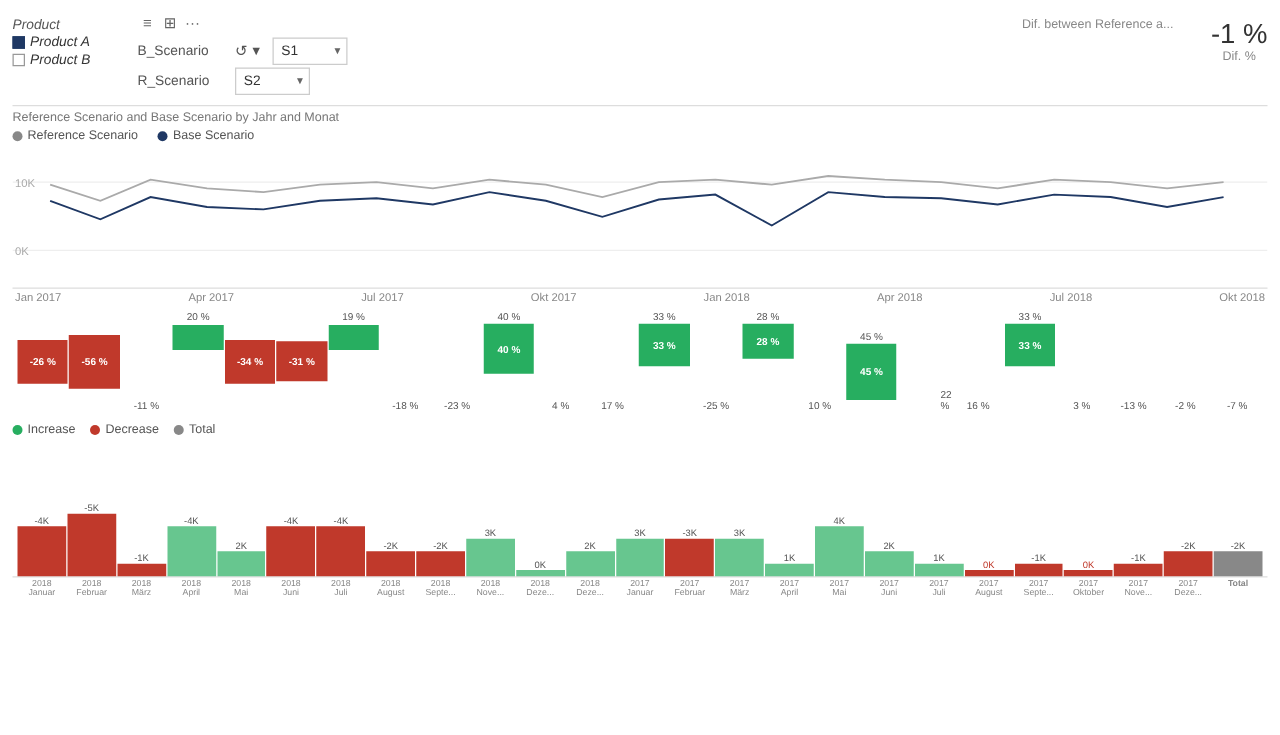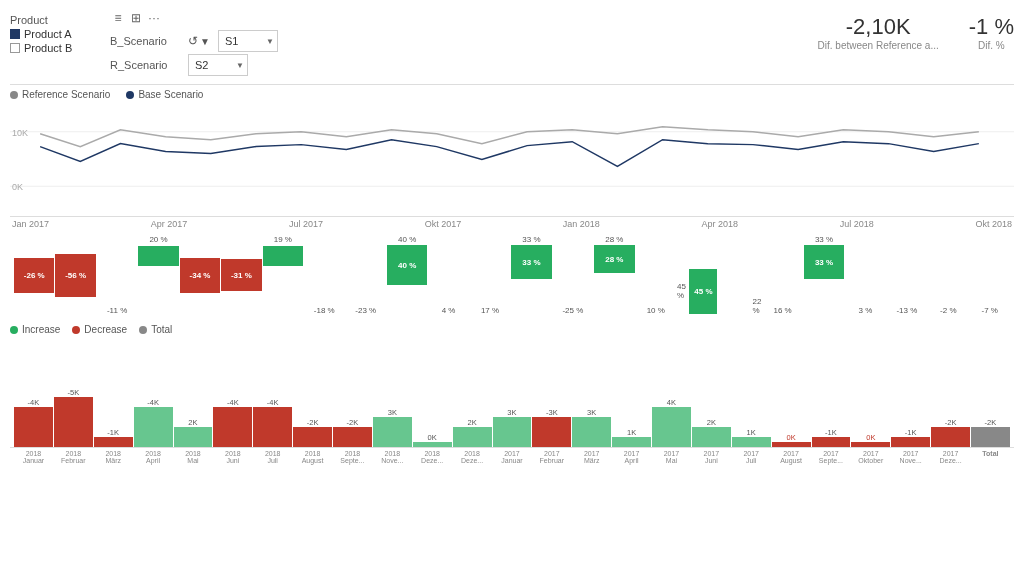--- a/index.html
+++ b/index.html
@@ -32,20 +32,21 @@
       min-width: 230px;
       padding-top: 8px;
     }
     .product-legend {
       display: flex;
       flex-direction: column;
       font-size: 11px;
       color: #333;
       padding-top: 4px;
       min-width: 80px;
+      font-style: italic;
     }
     .product-legend-title {
       font-size: 11px;
       color: #555;
       margin-bottom: 2px;
     }
     .legend-item {
       display: flex;
       align-items: center;
       gap: 4px;
@@ -269,34 +270,34 @@
           <select class="scenario-select">
             <option>S2</option>
             <option>S1</option>
           </select>
         </div>
       </div>
     </div>
 
     <div class="kpi-section">
       <div class="kpi-item">
-        <div class="kpi-value">-2,10K</div>
         <div class="kpi-label">Dif. between Reference a...</div>
       </div>
       <div class="kpi-item">
         <div class="kpi-value">-1 %</div>
         <div class="kpi-label">Dif. %</div>
       </div>
     </div>
 
   </div>
 
   <div class="divider"></div>
 
   <div class="line-chart-section">
+    <div class="chart-subtitle">Reference Scenario and Base Scenario by Jahr and Monat</div>
     <div class="chart-legend">
       <div class="chart-legend-item">
         <div class="legend-dot" style="background:#888"></div>
         <span>Reference Scenario</span>
       </div>
       <div class="chart-legend-item">
         <div class="legend-dot" style="background:#1f3864"></div>
         <span>Base Scenario</span>
       </div>
     </div>
@@ -395,21 +396,21 @@
 
         <div style="display:flex;flex-direction:column;align-items:center;flex:1;height:100%;">
           <div style="font-size:8px;color:#555;">28 %</div>
           <div style="background:#27ae60;color:#fff;font-size:8px;font-weight:bold;padding:1px;width:100%;text-align:center;height:28px;display:flex;align-items:center;justify-content:center;margin-top:1px;">28 %</div>
         </div>
 
         <div style="display:flex;flex-direction:column;align-items:center;justify-content:flex-end;flex:1;height:100%;">
           <div style="font-size:8px;color:#555;">10 %</div>
         </div>
 
-        <div style="display:flex;flex-direction:row;align-items:center;flex:1;height:100%;margin-top:32px;">
+        <div style="display:flex;flex-direction:column;align-items:center;flex:1;height:100%;margin-top:32px;">
           <div style="font-size:8px;color:#555;">45 %</div>
           <div style="background:#27ae60;color:#fff;font-size:8px;font-weight:bold;padding:1px;width:100%;text-align:center;height:45px;display:flex;align-items:center;justify-content:center;margin-top:1px;">45 %</div>
         </div>
 
         <div style="display:flex;flex-direction:column;align-items:center;justify-content:flex-end;flex:1;height:100%;">
           <div style="font-size:8px;color:#555;padding-left:34px;">22 %</div>
         </div>
 
         <div style="display:flex;flex-direction:column;align-items:center;justify-content:flex-end;flex:1;height:100%;">
           <div style="font-size:8px;color:#555;">16 %</div>

